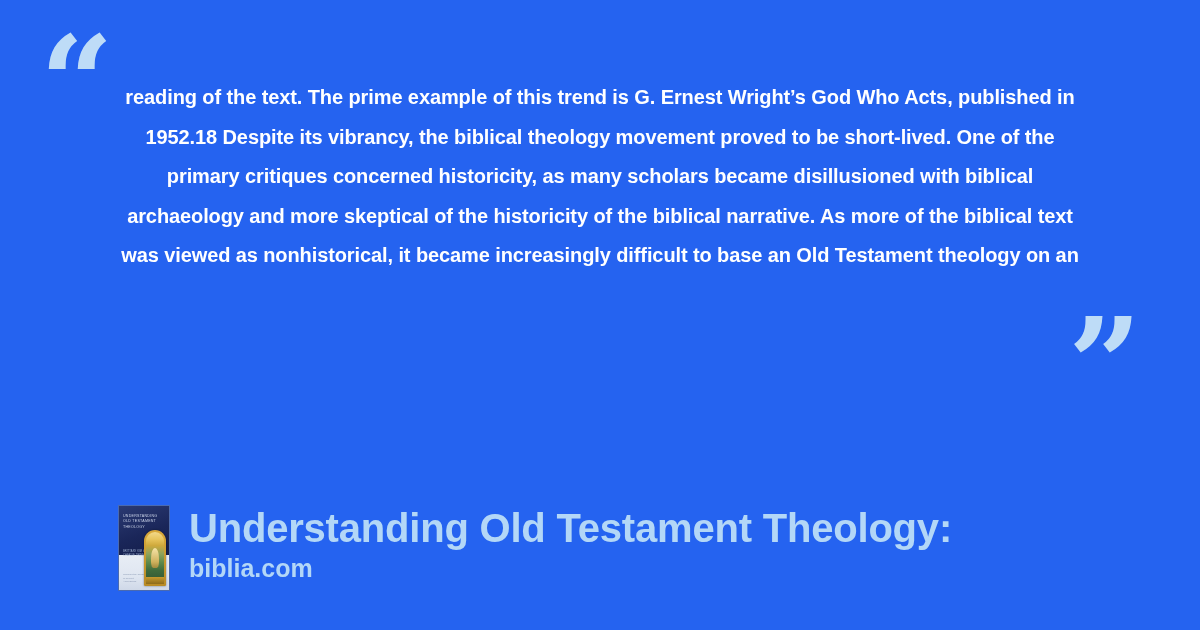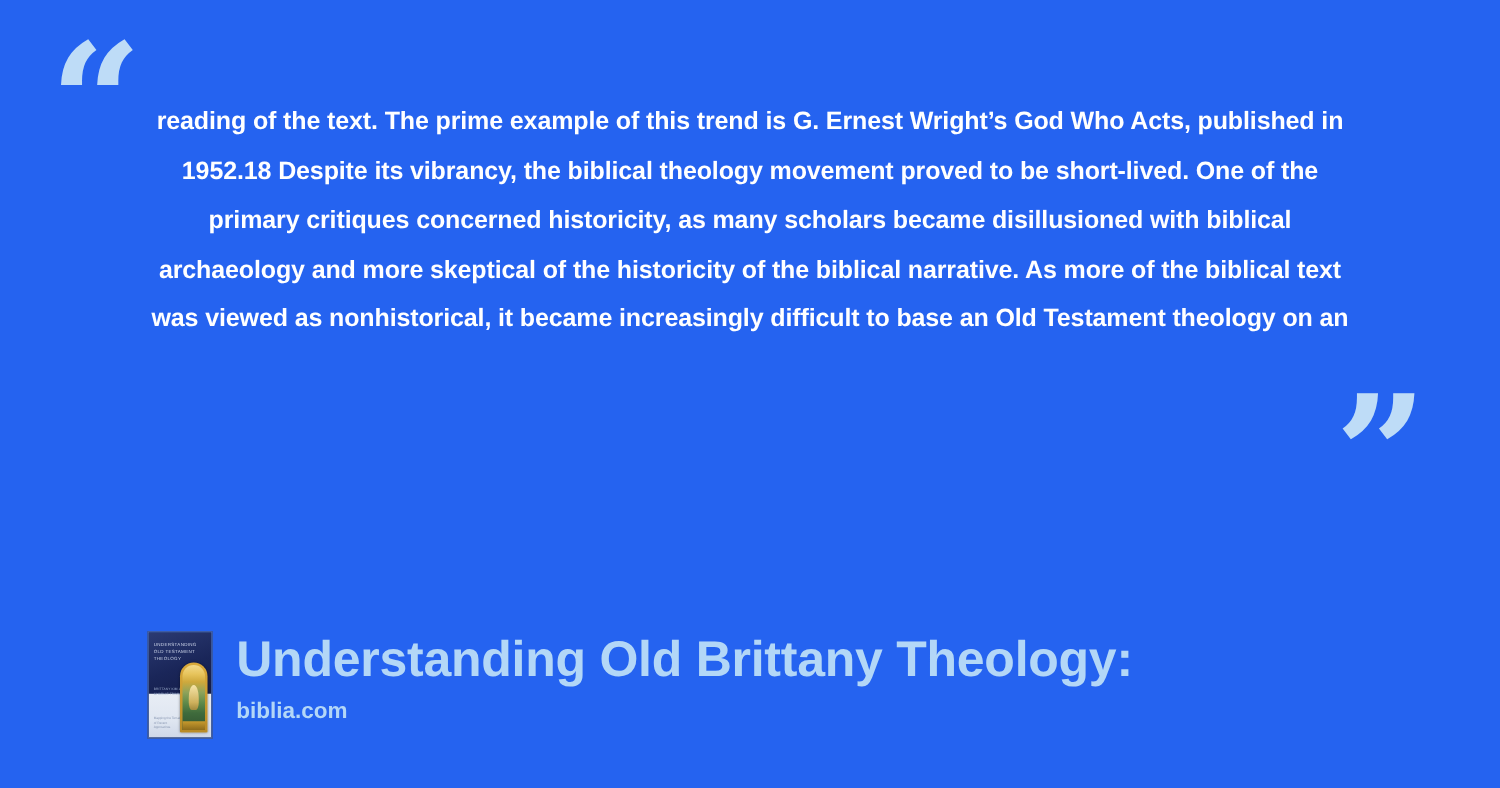--- a/index.html
+++ b/index.html
@@ -186,21 +186,21 @@
     font-size: 40px;
     font-weight: 700;
     line-height: 46px;
     letter-spacing: -0.2px;
     white-space: nowrap;
   }
   #site-name {
     margin: 0;
     margin-top: 4px;
     color: #b3d7f7;
-    font-size: 18px;
+    font-size: 25px;
     font-weight: 700;
     line-height: 26px;
     letter-spacing: 0px;
   }
 </style>
 </head>
 <body>
 
 <div id="quote-card">
 
@@ -222,19 +222,19 @@
       <div id="book-cover-subnote">Mapping the Terrain of Recent Approaches</div>
       <div id="stained-glass-window">
         <div id="stained-glass-inner">
           <div id="stained-glass-figure"></div>
           <div id="stained-glass-base"></div>
         </div>
       </div>
     </div>
 
     <div id="footer-text">
-      <h1 id="book-title">Understanding Old Brittany Theology:</h1>
+      <h1 id="book-title">Understanding Old Testament Theology:</h1>
       <div id="site-name">biblia.com</div>
     </div>
 
   </div>
 
 </div>
 
 </body></html>

